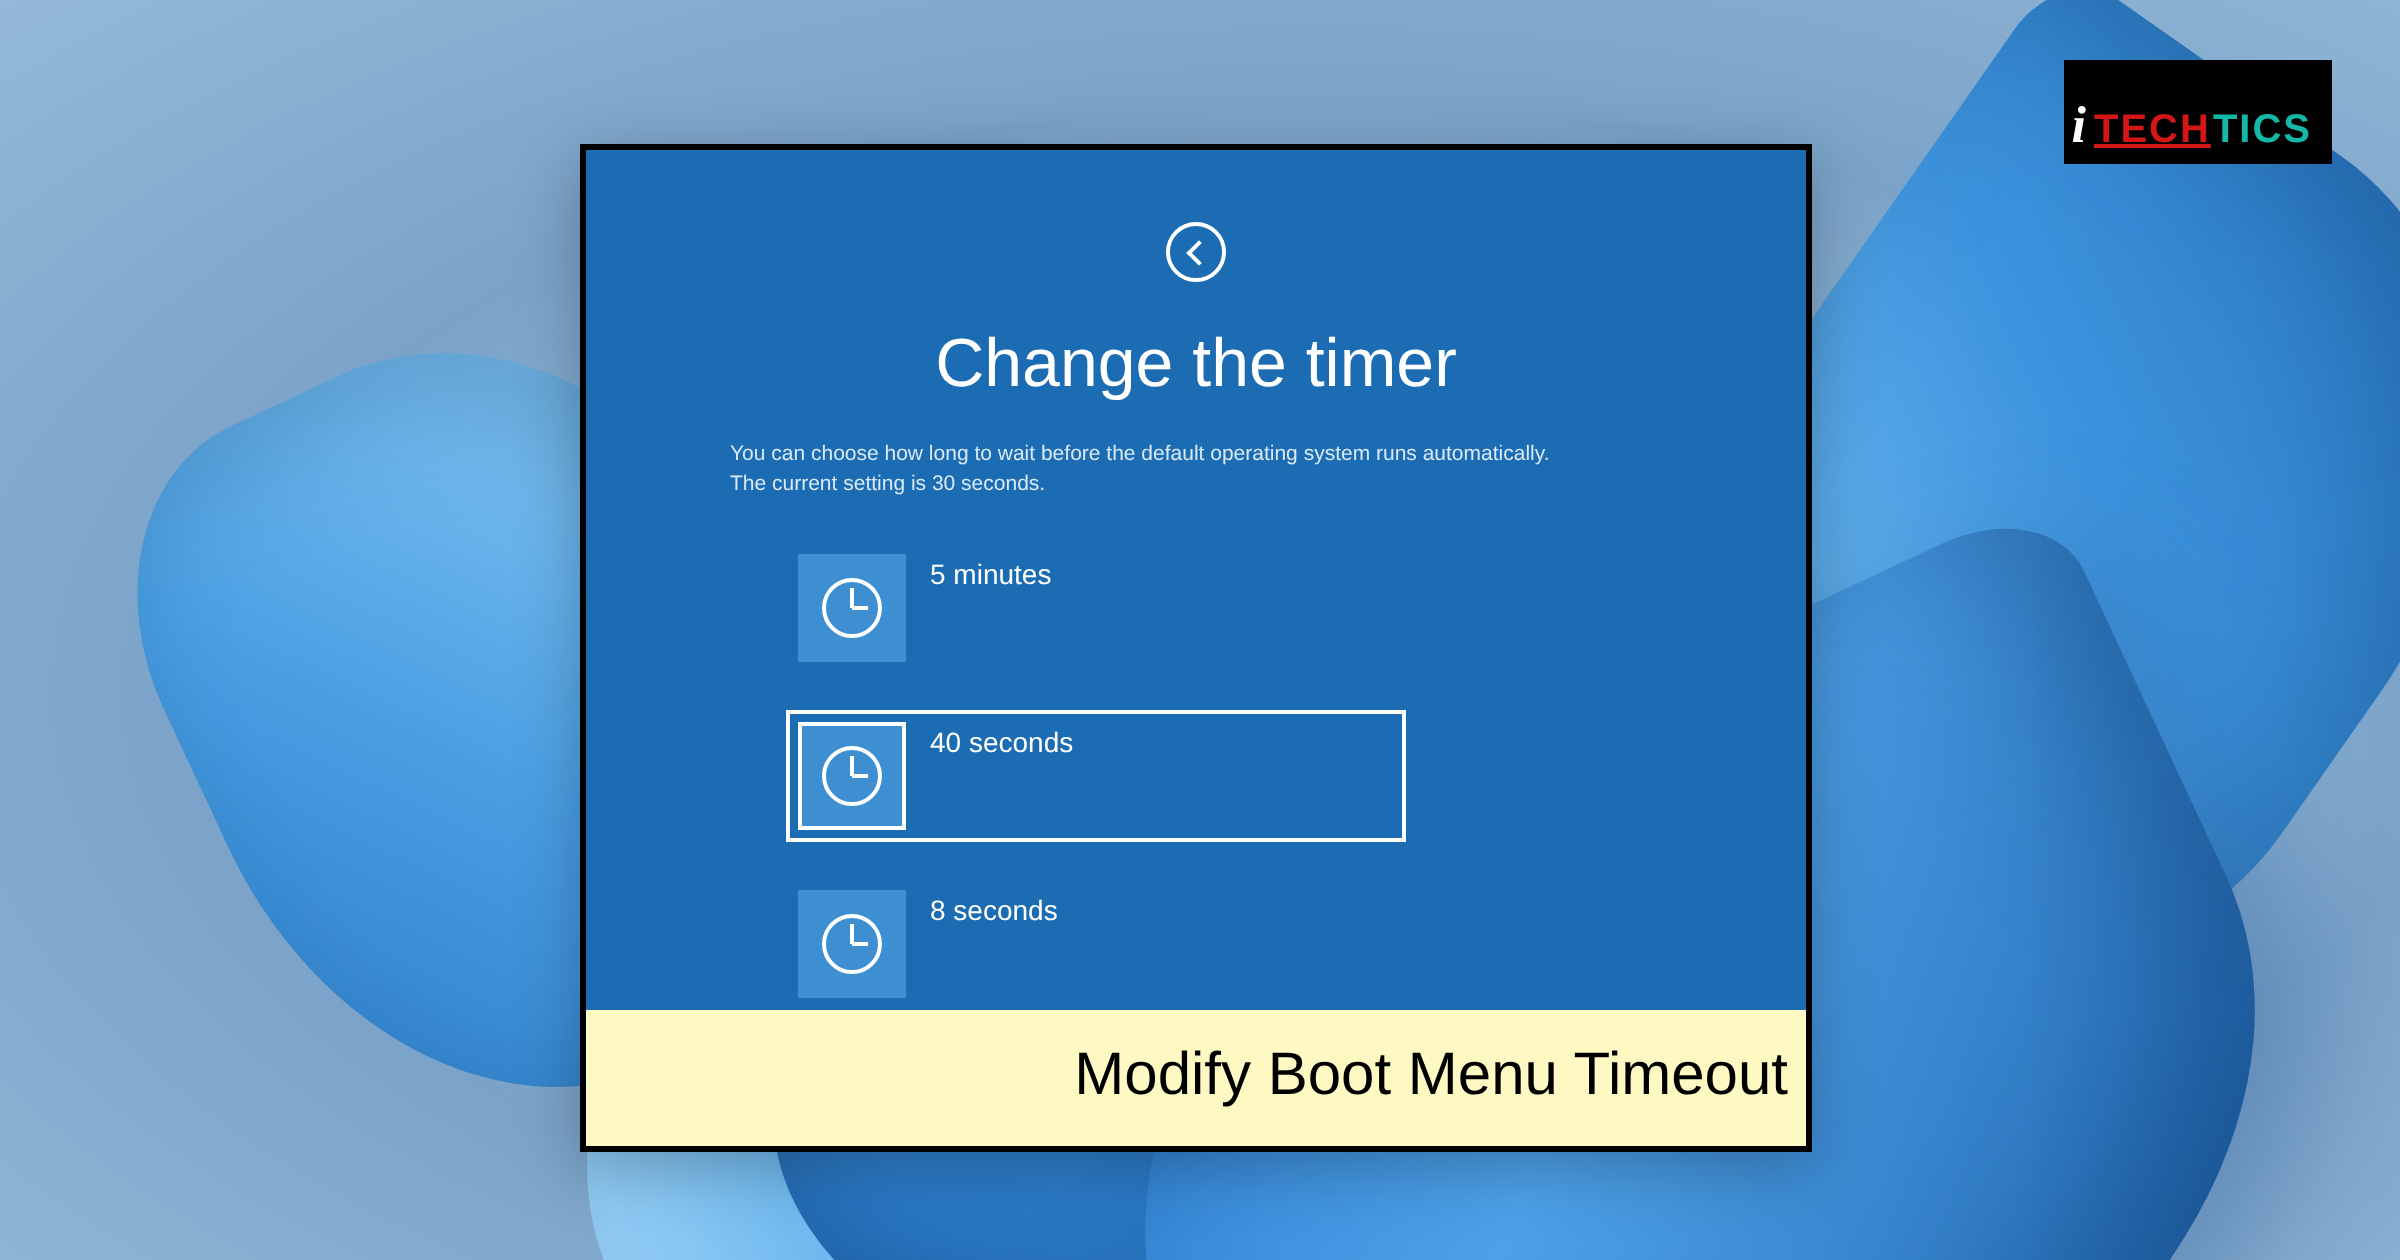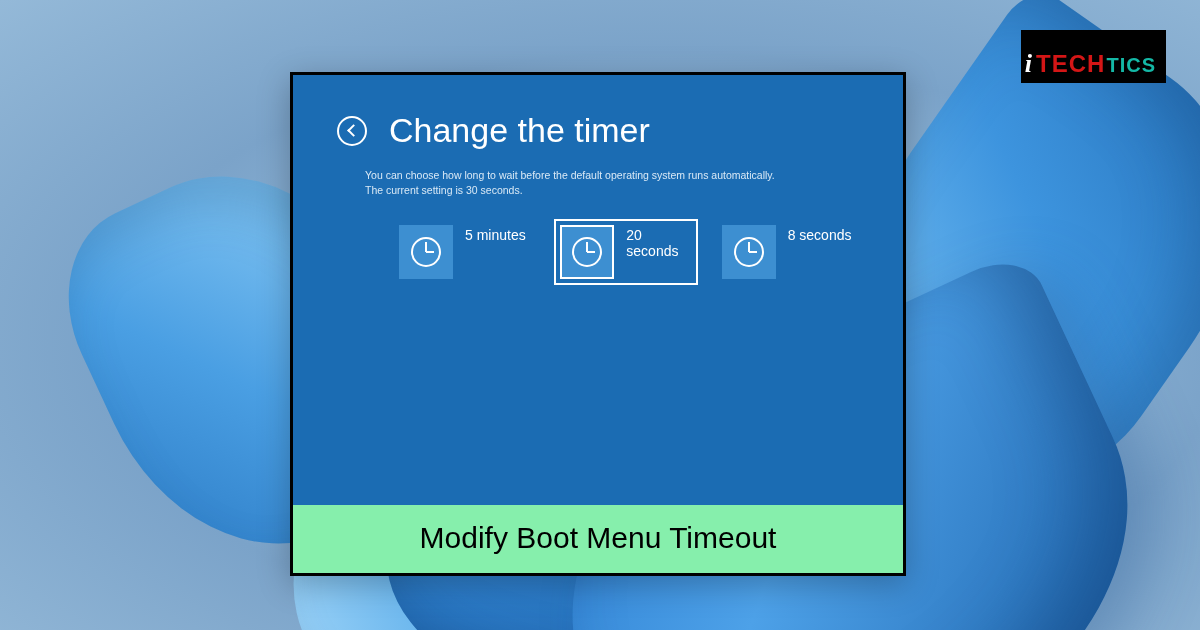--- a/index.html
+++ b/index.html
@@ -93,21 +93,21 @@
     }
     
     .logo .i { 
       font-family: Georgia, serif; 
       font-style: italic; 
       font-size: 26px; 
       color: #fff; 
       font-weight: bold;
       padding-right: 2px;
     }
-    .logo .red { color: #d41616; font-size: 24px; font-weight: bold; }
+    .logo .red { color: #d41616; font-size: 20px; font-weight: bold; text-decoration: underline; }
     .logo .white { color: #14b8a6; font-size: 20px; font-weight: bold; margin-top: 20px; }
     
     .card {
       position: absolute;
       left: 290px;
       top: 72px;
       width: 616px;
       border: 3px solid #000;
       background: #fff;
       box-shadow: 0 8px 30px rgba(0,0,0,0.25);
@@ -119,20 +119,21 @@
       padding: 36px 44px 20px 44px;
       color: #fff;
       position: relative;
     }
     
     .winre-header {
       display: flex;
       align-items: center;
       gap: 22px;
       margin-bottom: 18px;
+      flex-direction: column;
     }
     
     .back-btn {
       width: 30px;
       height: 30px;
       border: 2px solid #fff;
       border-radius: 50%;
       display: flex;
       align-items: center;
       justify-content: center;
@@ -160,20 +161,21 @@
       color: #d9e9f6;
       margin-left: 28px;
       margin-bottom: 22px;
       max-width: 430px;
       line-height: 1.4;
     }
     
     .options {
       margin-left: 56px;
       display: flex;
+      flex-direction: column;
       gap: 18px;
     }
     
     .option {
       display: flex;
       align-items: flex-start;
       gap: 12px;
       padding: 6px;
       width: 310px;
       cursor: pointer;
@@ -228,22 +230,22 @@
       transform: translateY(-50%);
     }
     
     .option-label {
       font-size: 14px;
       color: #fff;
       padding-top: 2px;
     }
     
     .caption-bar {
-      background: #86efac;
-      text-align: center;
+      background: #fef9c3;
+      text-align: right;
       padding: 16px 9px 18px;
     }
     
     .caption-text {
       font-size: 30px;
       font-weight: 500;
       color: #000;
     }
   </style>
 </head>
@@ -281,21 +283,21 @@
         <div class="option-icon">
           <div class="clock"></div>
         </div>
         <div class="option-label">5 minutes</div>
       </div>
 
       <div class="option selected">
         <div class="option-icon">
           <div class="clock"></div>
         </div>
-        <div class="option-label">20 seconds</div>
+        <div class="option-label">40 seconds</div>
       </div>
 
       <div class="option">
         <div class="option-icon">
           <div class="clock"></div>
         </div>
         <div class="option-label">8 seconds</div>
       </div>
 
     </div>

